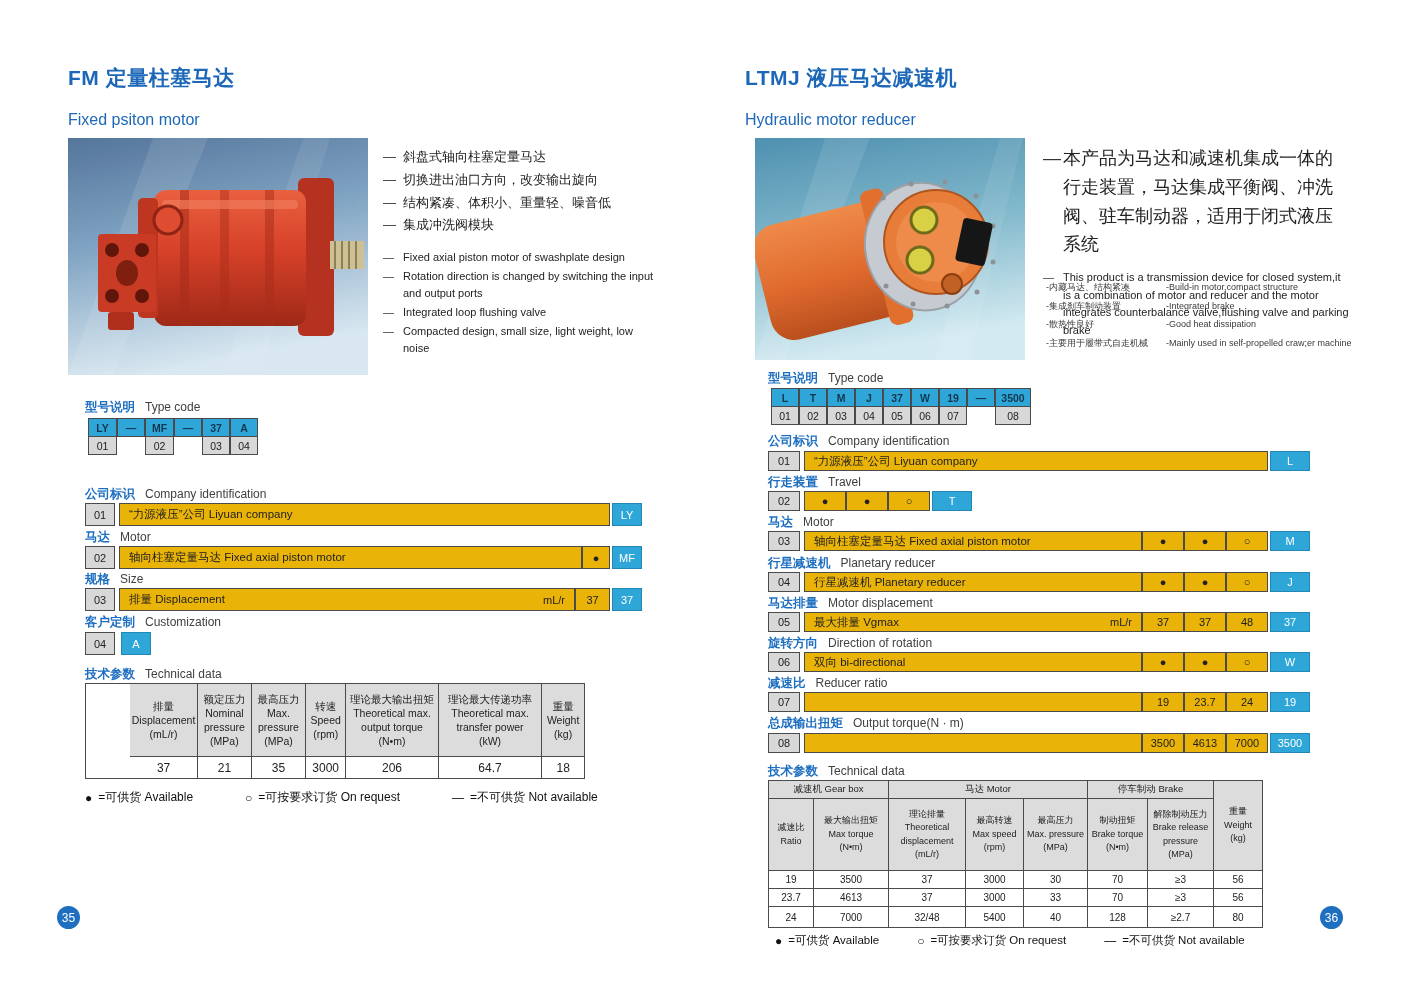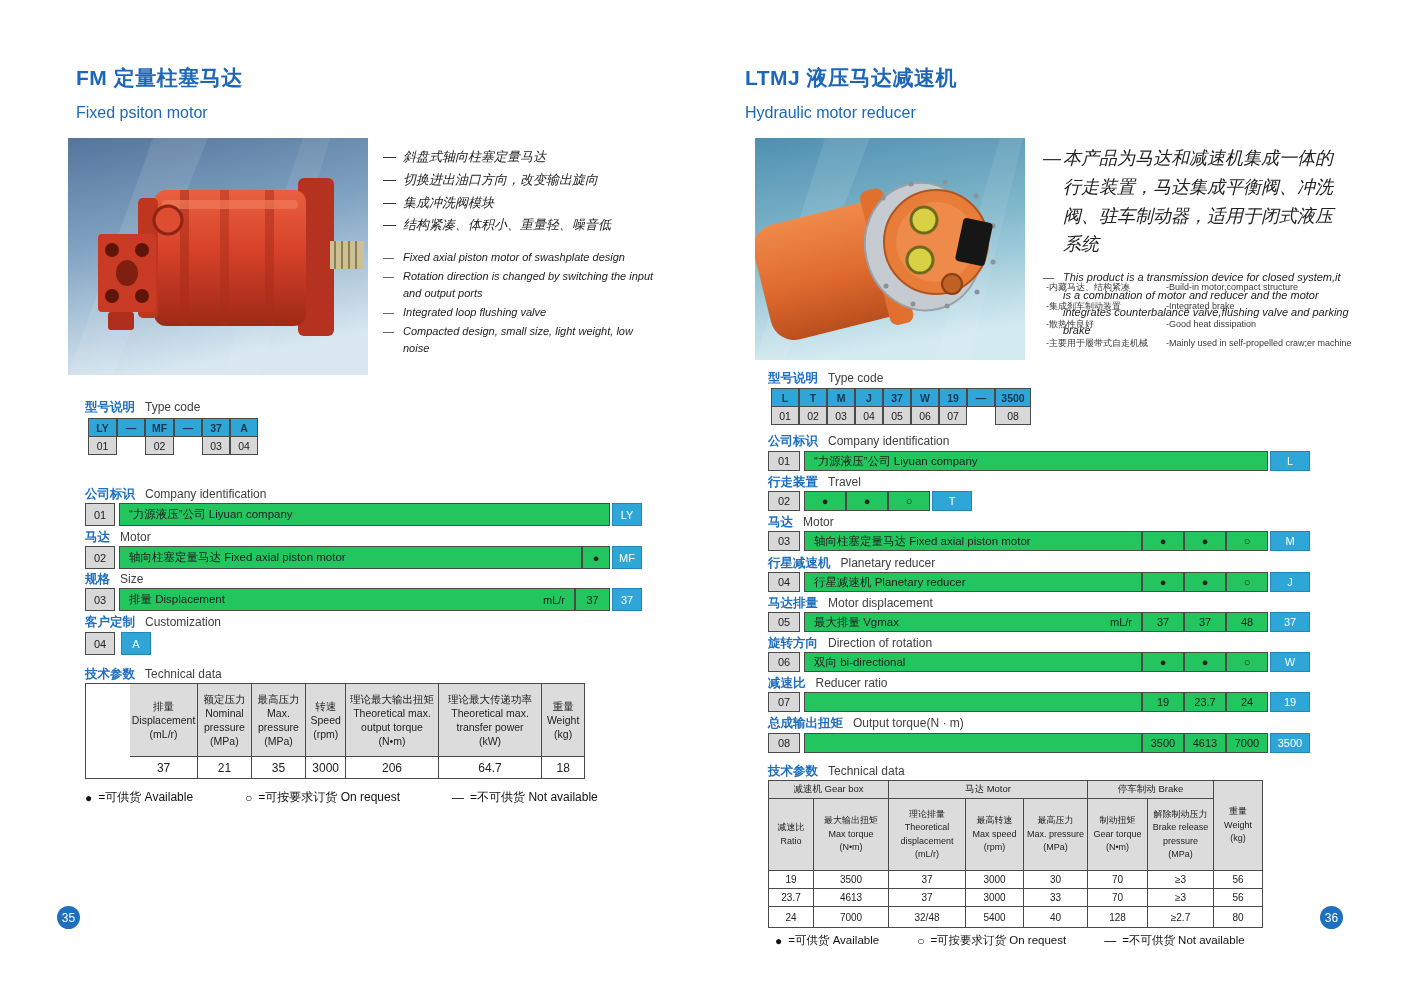--- a/index.html
+++ b/index.html
@@ -5,38 +5,38 @@
   html,body{margin:0;padding:0;}
   body{
     width:1403px;height:992px;background:#ffffff;position:relative;overflow:hidden;
     font-family:"Liberation Sans","DejaVu Sans",sans-serif;color:#222;
   }
   .abs{position:absolute;}
   .pre{white-space:pre-line;}
 
   
   .title-cn{font-size:21px;font-weight:bold;color:#1C67B8;letter-spacing:.5px;}
-  .title-en{font-size:16px;color:#1C67B8;margin-top:12px;}
+  .title-en{font-size:16px;color:#1C67B8;margin-top:19px;}
 
   
   ul.bullets{list-style:none;margin:0;padding:0;}
-  ul.bullets li{position:relative;padding-left:20px;font-style:italic;}
+  ul.bullets li{position:relative;padding-left:20px;}
   ul.bullets li::before{content:"—";position:absolute;left:0;top:0;color:#333;}
   .b-cn li{font-size:13px;line-height:1.75;color:#222;}
   .b-en li{font-size:11px;line-height:1.55;color:#222;margin-top:2px;}
   .b-para li{margin-bottom:10px;}
 
   
   .sec-head{display:flex;gap:10px;align-items:baseline;}
   .sec-cn{font-size:12.5px;font-weight:bold;color:#1E6FC0;}
   .sec-en{font-size:12px;color:#404040;}
 
   
   .row{display:flex;align-items:stretch;}
-  .row .cell{border:1px solid #4a4a4a;display:flex;align-items:center;box-sizing:border-box;background:#22c55e;}
+  .row .cell{border:1px solid #4a4a4a;display:flex;align-items:center;box-sizing:border-box;background:#eab308;}
   .no-cell{width:30px;background:#D8D8D8 !important;justify-content:center;font-size:11px;}
   .gap4{width:4px;}
   .content-cell{flex:1;padding:0 9px;font-size:11.5px;justify-content:space-between;gap:6px;}
   .content-cell .right-note{font-size:11px;color:#222;}
   .status-cell{justify-content:center;font-size:11px;}
   .val-cell{justify-content:center;font-size:11px;}
   .tag-cell{background:#2FA6D8 !important;color:#fff;justify-content:center;font-size:11px;border:1px solid #2387b5 !important;margin-left:2px;}
   .l-row{height:23px;}
   .l-row .status-cell{width:28px;}
   .l-row .val-cell{width:35px;}
@@ -86,21 +86,21 @@
   .page-dot{width:23px;height:23px;border-radius:50%;background:#1E6FBF;color:#fff;
     display:flex;align-items:center;justify-content:center;font-size:12px;}
 </style>
 </head>
 <body>
 
 <div>
 
   <section>
 
-    <div class="abs" style="left:76px;top:64px">
+    <div class="abs" style="left:68px;top:64px">
       <div class="title-cn">FM 定量柱塞马达</div>
       <div class="title-en">Fixed psiton motor</div>
     </div>
 
     <svg class="abs" style="left:68px;top:138px" width="300" height="237" viewBox="0 0 300 237">
       <defs>
         <linearGradient id="bgL" x1="0" y1="0" x2="0.25" y2="1">
           <stop offset="0" stop-color="#55759B"></stop>
             <stop offset="0.45" stop-color="#7FA3C2"></stop>
             <stop offset="1" stop-color="#D8E7F0"></stop>
@@ -137,22 +137,22 @@
           <circle cx="74" cy="158" r="7" fill="#5F1509"></circle>
         <ellipse cx="59" cy="135" rx="11" ry="13" fill="#7E1F10"></ellipse>
         <rect x="40" y="174" width="26" height="18" rx="3" fill="#B02F1C"></rect>
       </g>
     </svg>
 
     <div class="abs" style="left:383px;top:146px;width:276px">
       <ul class="bullets b-cn">
         <li>斜盘式轴向柱塞定量马达</li>
         <li>切换进出油口方向，改变输出旋向</li>
+        <li>结构紧凑、体积小、重量轻、噪音低</li>
         <li>集成冲洗阀模块</li>
-        <li>结构紧凑、体积小、重量轻、噪音低</li>
       </ul>
       <ul class="bullets b-en" style="margin-top:12px">
         <li>Fixed axial piston motor of swashplate design</li>
         <li>Rotation direction is changed by switching the input and output ports</li>
         <li>Integrated loop flushing valve</li>
         <li>Compacted design, small size, light weight, low noise</li>
       </ul>
     </div>
 
     <div class="abs sec-head" style="left:85px;top:399px">
@@ -534,21 +534,21 @@
 Theoretical
 displacement
 (mL/r)</div>
       <div class="rt rt-h pre">最高转速
 Max speed
 (rpm)</div>
       <div class="rt rt-h pre">最高压力
 Max. pressure
 (MPa)</div>
       <div class="rt rt-h pre">制动扭矩
-Gear torque
+Brake torque
 (N•m)</div>
       <div class="rt rt-h pre">解除制动压力
 Brake release
 pressure
 (MPa)</div>
       <div class="rt rt-d">19</div>
       <div class="rt rt-d">3500</div>
       <div class="rt rt-d">37</div>
       <div class="rt rt-d">3000</div>
       <div class="rt rt-d">30</div>

